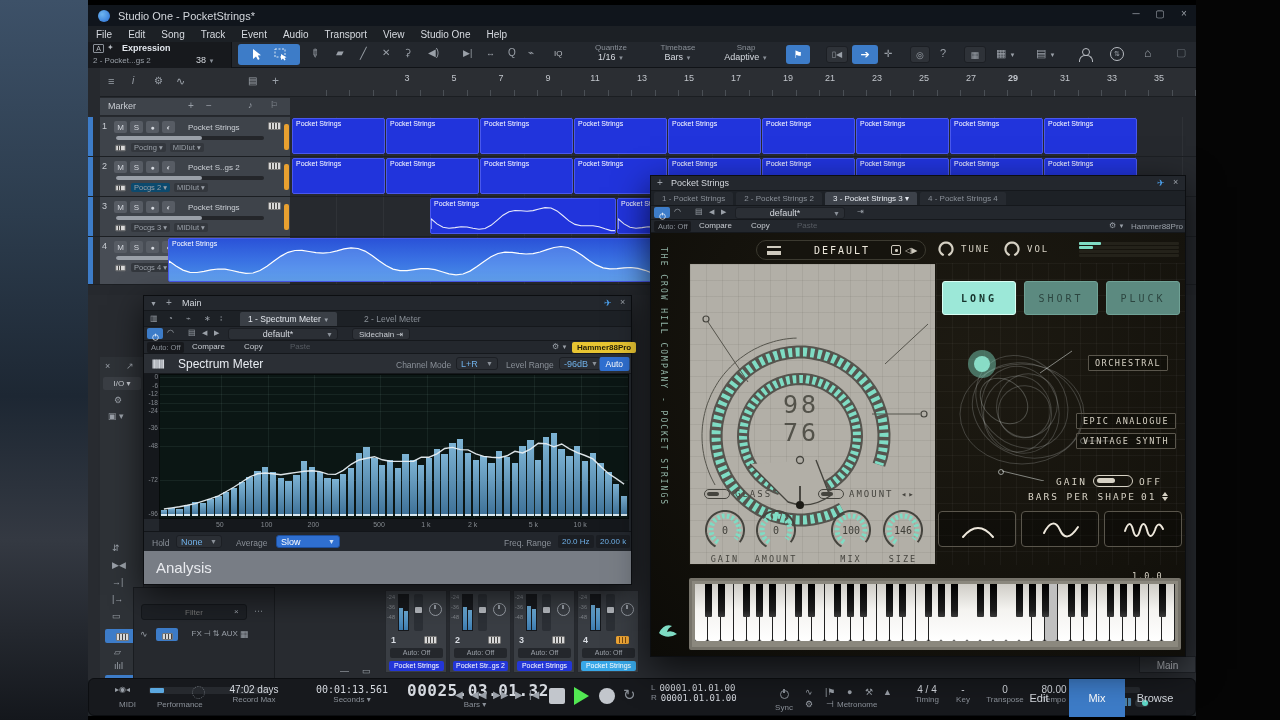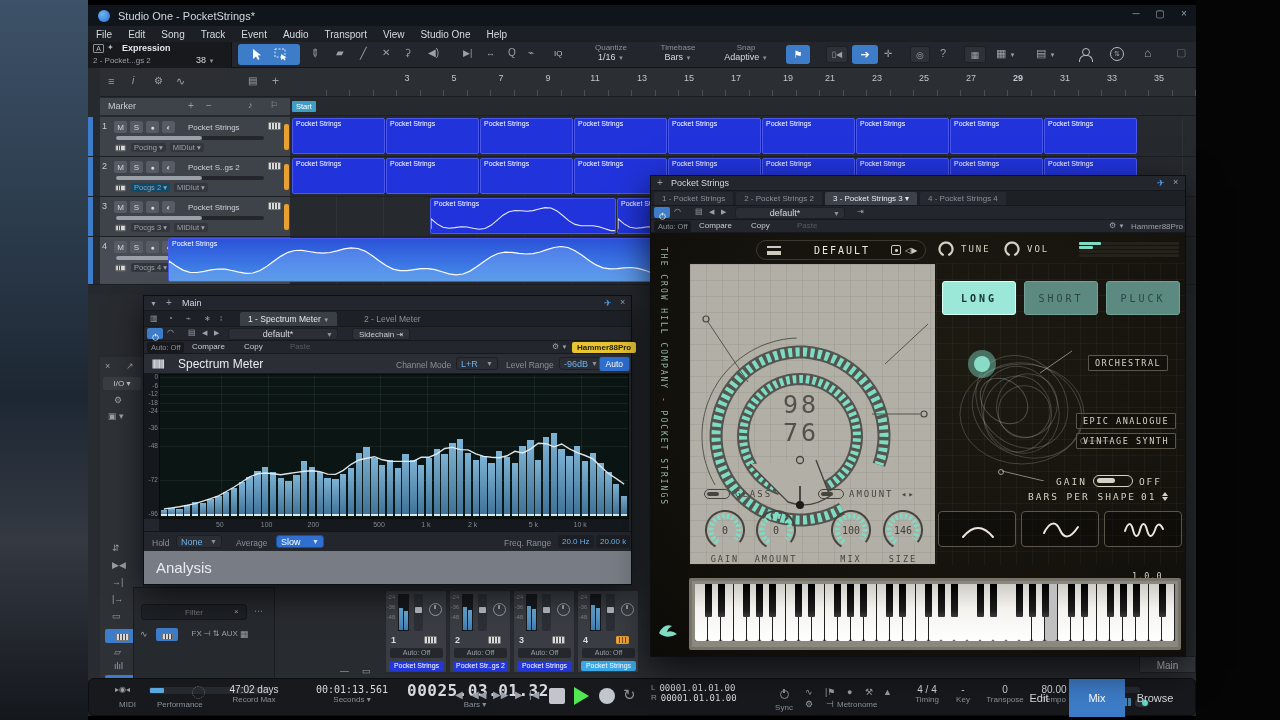--- a/index.html
+++ b/index.html
@@ -135,36 +135,32 @@
           <div style="position: absolute; left: 248px; top: 5px; width: 20px; text-align: center; color: rgb(194, 198, 204); font-size: 9px;">9</div>
           <div style="position: absolute; left: 295px; top: 5px; width: 20px; text-align: center; color: rgb(194, 198, 204); font-size: 9px;">11</div>
           <div style="position: absolute; left: 342px; top: 5px; width: 20px; text-align: center; color: rgb(194, 198, 204); font-size: 9px;">13</div>
           <div style="position: absolute; left: 389px; top: 5px; width: 20px; text-align: center; color: rgb(194, 198, 204); font-size: 9px;">15</div>
           <div style="position: absolute; left: 436px; top: 5px; width: 20px; text-align: center; color: rgb(194, 198, 204); font-size: 9px;">17</div>
           <div style="position: absolute; left: 483px; top: 5px; width: 20px; text-align: right; color: rgb(194, 198, 204); font-size: 9px;">19</div>
           <div style="position: absolute; left: 530px; top: 5px; width: 20px; text-align: center; color: rgb(194, 198, 204); font-size: 9px;">21</div>
           <div style="position: absolute; left: 577px; top: 5px; width: 20px; text-align: center; color: rgb(194, 198, 204); font-size: 9px;">23</div>
           <div style="position: absolute; left: 624px; top: 5px; width: 20px; text-align: center; color: rgb(194, 198, 204); font-size: 9px;">25</div>
           <div style="position: absolute; left: 671px; top: 5px; width: 20px; text-align: center; color: rgb(194, 198, 204); font-size: 9px;">27</div>
-          <div style="position: absolute; left: 718px; top: 5px; width: 20px; text-align: center; color: rgb(194, 198, 204); font-size: 9px; font-weight: bold;">29</div>
+          <div style="position: absolute; left: 718px; top: 5px; width: 20px; color: rgb(194, 198, 204); font-size: 9px; font-weight: bold;">29</div>
           <div style="position: absolute; left: 765px; top: 5px; width: 20px; text-align: center; color: rgb(194, 198, 204); font-size: 9px;">31</div>
           <div style="position: absolute; left: 812px; top: 5px; width: 20px; text-align: center; color: rgb(194, 198, 204); font-size: 9px;">33</div>
           <div style="position: absolute; left: 859px; top: 5px; width: 20px; text-align: center; color: rgb(194, 198, 204); font-size: 9px;">35</div>
         </div>
 
     <div class="abs" style="left:12px;top:30px;width:190px;height:18px;background:#3e434a;border-bottom:1px solid #24272c">
       <span style="position:absolute;left:8px;top:3px;color:#c8ccd2;font-size:9px">Marker</span>
       <span class="abs ic" style="left:88px;top:3px;font-size:10px">+</span>
       <span class="abs ic" style="left:106px;top:3px;font-size:10px">−</span>
       <span class="abs ic" style="left:148px;top:3px;font-size:9px">♪</span>
       <span class="abs ic" style="left:170px;top:3px;font-size:9px">⚐</span>
-    </div>
-    <div class="abs" style="left:202px;top:30px;width:906px;height:18px;background:#26292e;border-bottom:1px solid #1b1e22">
-      <span class="flag" style="left:2px;top:3px;background:#3d9ec8">Start</span>
-
     </div>
 
     <div id="tracks" class="abs" style="left:0;top:49px;width:1108px;height:178px">
           <div style="position: absolute; left: 0px; top: 0px; width: 1108px; height: 40px; border-bottom: 1px solid rgb(28, 31, 35);">
             <div style="position: absolute; left: 12px; top: 0px; width: 190px; height: 39px; background: rgb(62, 67, 74);">
               <div style="position: absolute; left: -12px; top: 0px; width: 5px; height: 100%; background: rgb(61, 124, 200);"></div>
               <div style="position: absolute; top: 4px; width: 12px; color: rgb(200, 204, 210); font-size: 9px; left: 2px;">1</div>
               <div style="position: absolute; left: 14px; top: 4px; display: flex;">
                 <span class="msbtn">M</span>
                 <span class="msbtn">S</span>
@@ -759,21 +755,21 @@
           <div style="position: absolute; left: 409.2px; top: 2px; width: 24px; text-align: center; color: rgb(132, 137, 143); font-size: 7px;">10 k</div>
         </div>
 
     <div class="abs" style="left:0;top:235px;width:487px;height:20px;background:#23272d;border-top:1px solid #121519">
       <span class="abs lbl" style="left:8px;top:6px;font-size:8.5px">Hold</span>
       <span class="abs dd" style="left:32px;top:3px;width:46px;height:13px">
             <span style="color:#6fb0e8">None</span>
             <span class="car">▼</span>
           </span>
       <span class="abs lbl" style="left:92px;top:6px;font-size:8.5px">Average</span>
-      <span class="abs dd" style="left:132px;top:3px;width:48px;height:13px;background:#2f6fd0;border-color:#1d4e9a">
+      <span class="abs dd" style="left:132px;top:3px;width:64px;height:13px;background:#2f6fd0;border-color:#1d4e9a">
             <span style="color:#fff">Slow</span>
             <span class="car" style="color:#cfe2f8">▼</span>
           </span>
       <span class="abs lbl" style="left:360px;top:6px;font-size:8.5px">Freq. Range</span>
       <span class="abs" style="left:414px;top:3px;background:#1b1e23;color:#6fb0e8;font-size:8px;padding:2px 4px;border-radius:2px">20.0 Hz</span>
       <span class="abs" style="left:452px;top:3px;background:#1b1e23;color:#6fb0e8;font-size:8px;padding:2px 4px;border-radius:2px">20.00 k</span>
     </div>
 
     <div class="abs" style="left:0;top:255px;width:487px;height:33px;background:#787d85;display:flex;align-items:center">
       <span style="color:#e8eaee;font-size:15px;margin:0 14px 0 12px">Analysis</span>

